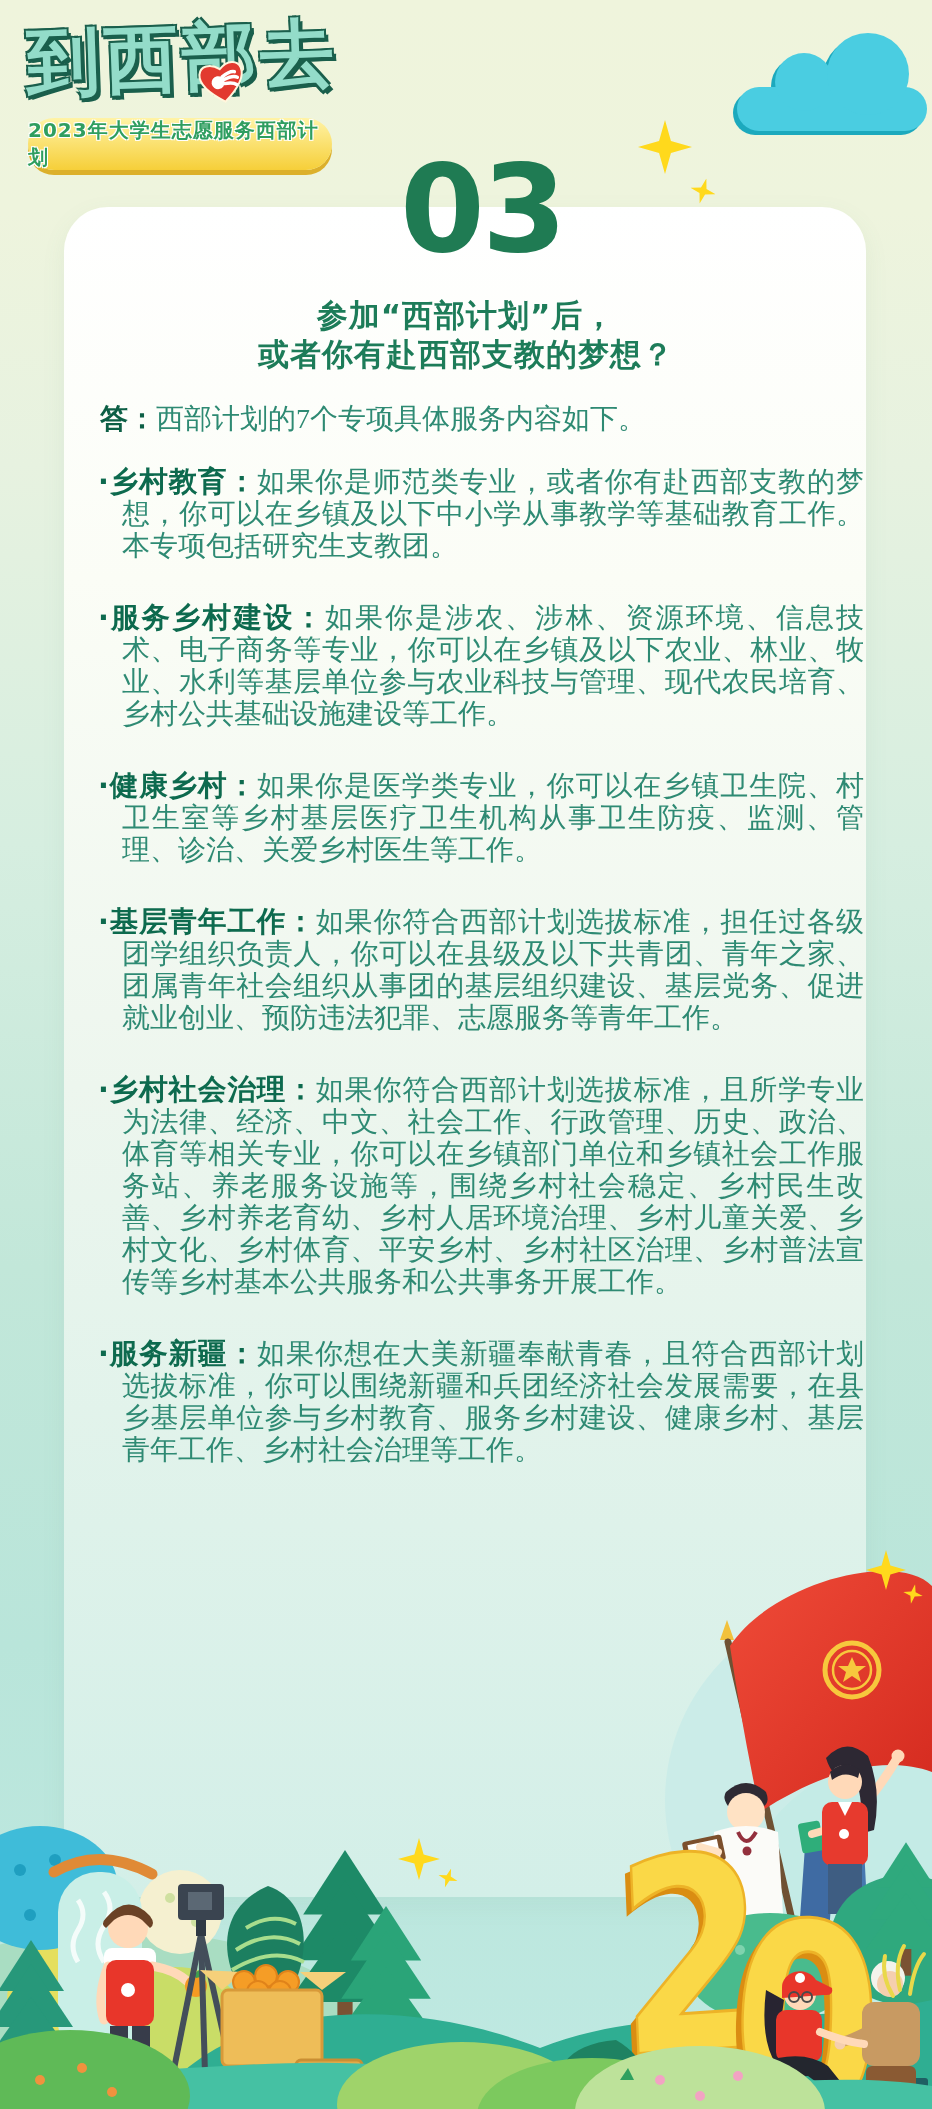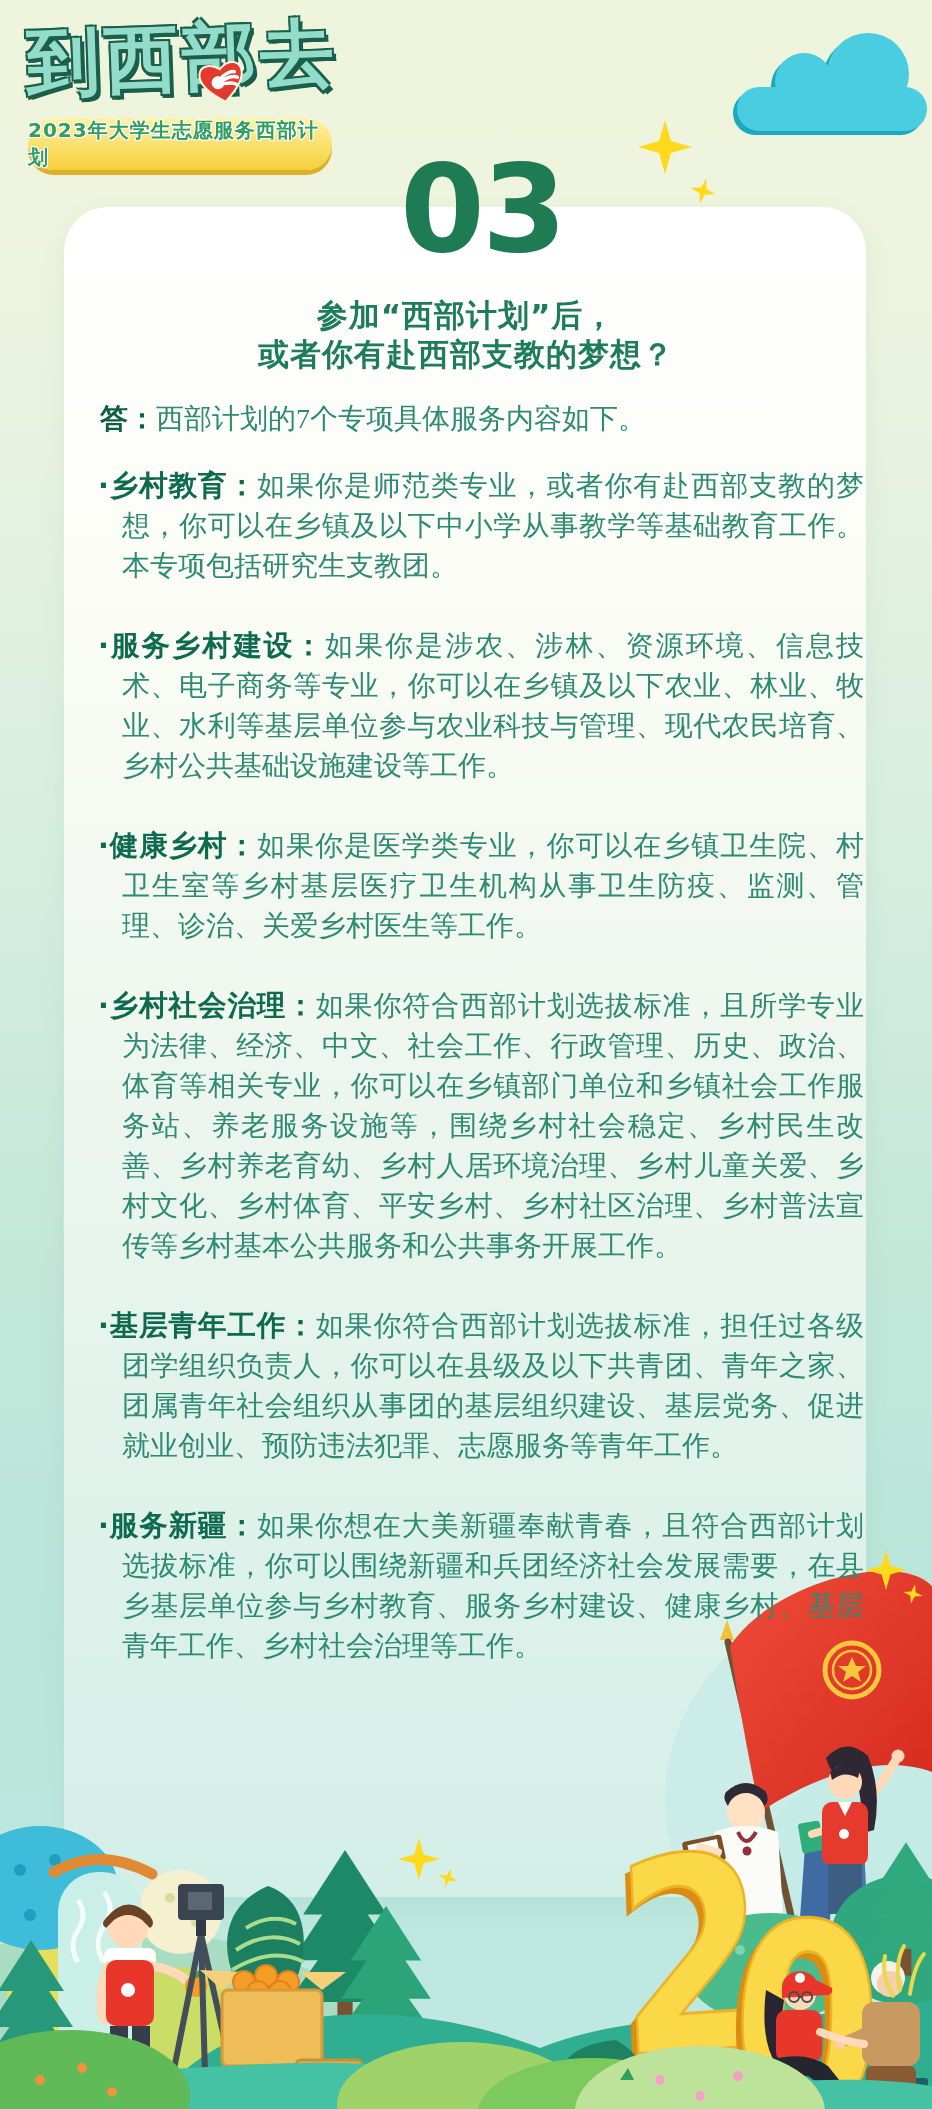--- a/index.html
+++ b/index.html
@@ -43,21 +43,21 @@
   .card{
     position:absolute;left:64px;top:207px;width:802px;height:1690px;border-radius:44px;z-index:1;
     background:linear-gradient(180deg,#ffffff 0%,#fbfdf6 22%,#edf6ee 52%,#def2ea 78%,#d3efe8 100%);
     box-shadow:0 8px 24px rgba(90,140,120,.08);
   }
   .answer-line{position:absolute;left:100px;top:400px;z-index:4;font-size:28px;color:#2e8a73;font-family:Liberation Serif, serif;}
   .answer-line strong{color:#0c5f45;font-weight:900;}
   .items{position:absolute;left:98px;top:466px;width:766px;z-index:4;}
   .item{
     margin:0 0 40px 0;padding-left:24px;text-indent:-24px;
-    font-size:28px;line-height:40px;color:#2e8a73;text-align:justify;
+    font-size:28px;line-height:32px;color:#2e8a73;text-align:justify;
   }
   .item .head{font-weight:900;color:#0d6a4e;font-size:28.5px;}
   .item.last{padding-right:214px;}
   
   .scene{position:absolute;left:0;top:1520px;width:932px;height:589px;}
   .scene-back{z-index:2;}
   .scene-front{z-index:4;}
   .scene svg{position:absolute;left:0;top:0;}
   .anniv{position:absolute;z-index:3;left:0;top:0;width:932px;height:2109px;pointer-events:none;}
   .anniv span{
@@ -107,22 +107,22 @@
   </div>
 
   <div class="answer-line">
     <strong>答：</strong><span>西部计划的7个专项具体服务内容如下。</span>
   </div>
 
   <div class="items">
     <p class="item"><span class="head"><span>·</span><span>乡村教育</span><span>：</span></span><span>如果你是师范类专业，或者你有赴西部支教的梦想，你可以在乡镇及以下中小学从事教学等基础教育工作。本专项包括研究生支教团。</span></p>
     <p class="item"><span class="head"><span>·</span><span>服务乡村建设</span><span>：</span></span><span>如果你是涉农、涉林、资源环境、信息技术、电子商务等专业，你可以在乡镇及以下农业、林业、牧业、水利等基层单位参与农业科技与管理、现代农民培育、乡村公共基础设施建设等工作。</span></p>
     <p class="item"><span class="head"><span>·</span><span>健康乡村</span><span>：</span></span><span>如果你是医学类专业，你可以在乡镇卫生院、村卫生室等乡村基层医疗卫生机构从事卫生防疫、监测、管理、诊治、关爱乡村医生等工作。</span></p>
+    <p class="item"><span class="head"><span>·</span><span>基层青年工作</span><span>：</span></span><span>如果你符合西部计划选拔标准，担任过各级团学组织负责人，你可以在县级及以下共青团、青年之家、团属青年社会组织从事团的基层组织建设、基层党务、促进就业创业、预防违法犯罪、志愿服务等青年工作。</span></p>
     <p class="item"><span class="head"><span>·</span><span>乡村社会治理</span><span>：</span></span><span>如果你符合西部计划选拔标准，且所学专业为法律、经济、中文、社会工作、行政管理、历史、政治、体育等相关专业，你可以在乡镇部门单位和乡镇社会工作服务站、养老服务设施等，围绕乡村社会稳定、乡村民生改善、乡村养老育幼、乡村人居环境治理、乡村儿童关爱、乡村文化、乡村体育、平安乡村、乡村社区治理、乡村普法宣传等乡村基本公共服务和公共事务开展工作。</span></p>
-    <p class="item"><span class="head"><span>·</span><span>基层青年工作</span><span>：</span></span><span>如果你符合西部计划选拔标准，担任过各级团学组织负责人，你可以在县级及以下共青团、青年之家、团属青年社会组织从事团的基层组织建设、基层党务、促进就业创业、预防违法犯罪、志愿服务等青年工作。</span></p>
     <p class="item"><span class="head"><span>·</span><span>服务新疆</span><span>：</span></span><span>如果你想在大美新疆奉献青春，且符合西部计划选拔标准，你可以围绕新疆和兵团经济社会发展需要，在县乡基层单位参与乡村教育、服务乡村建设、健康乡村、基层青年工作、乡村社会治理等工作。</span></p>
   </div>
 
   <div class="scene scene-back" style="position:absolute;left:0;top:1520px;width:932px;height:589px;z-index:2;">
     <svg width="932" height="589" viewBox="0 0 932 589">
       <defs>
         <symbol id="pine" viewBox="0 0 60 100">
           <rect x="26" y="76" width="8" height="24" fill="#7a5233"></rect>
           <polygon points="30,0 52,34 8,34" fill="currentColor"></polygon>
           <polygon points="30,16 58,58 2,58" fill="currentColor"></polygon>

